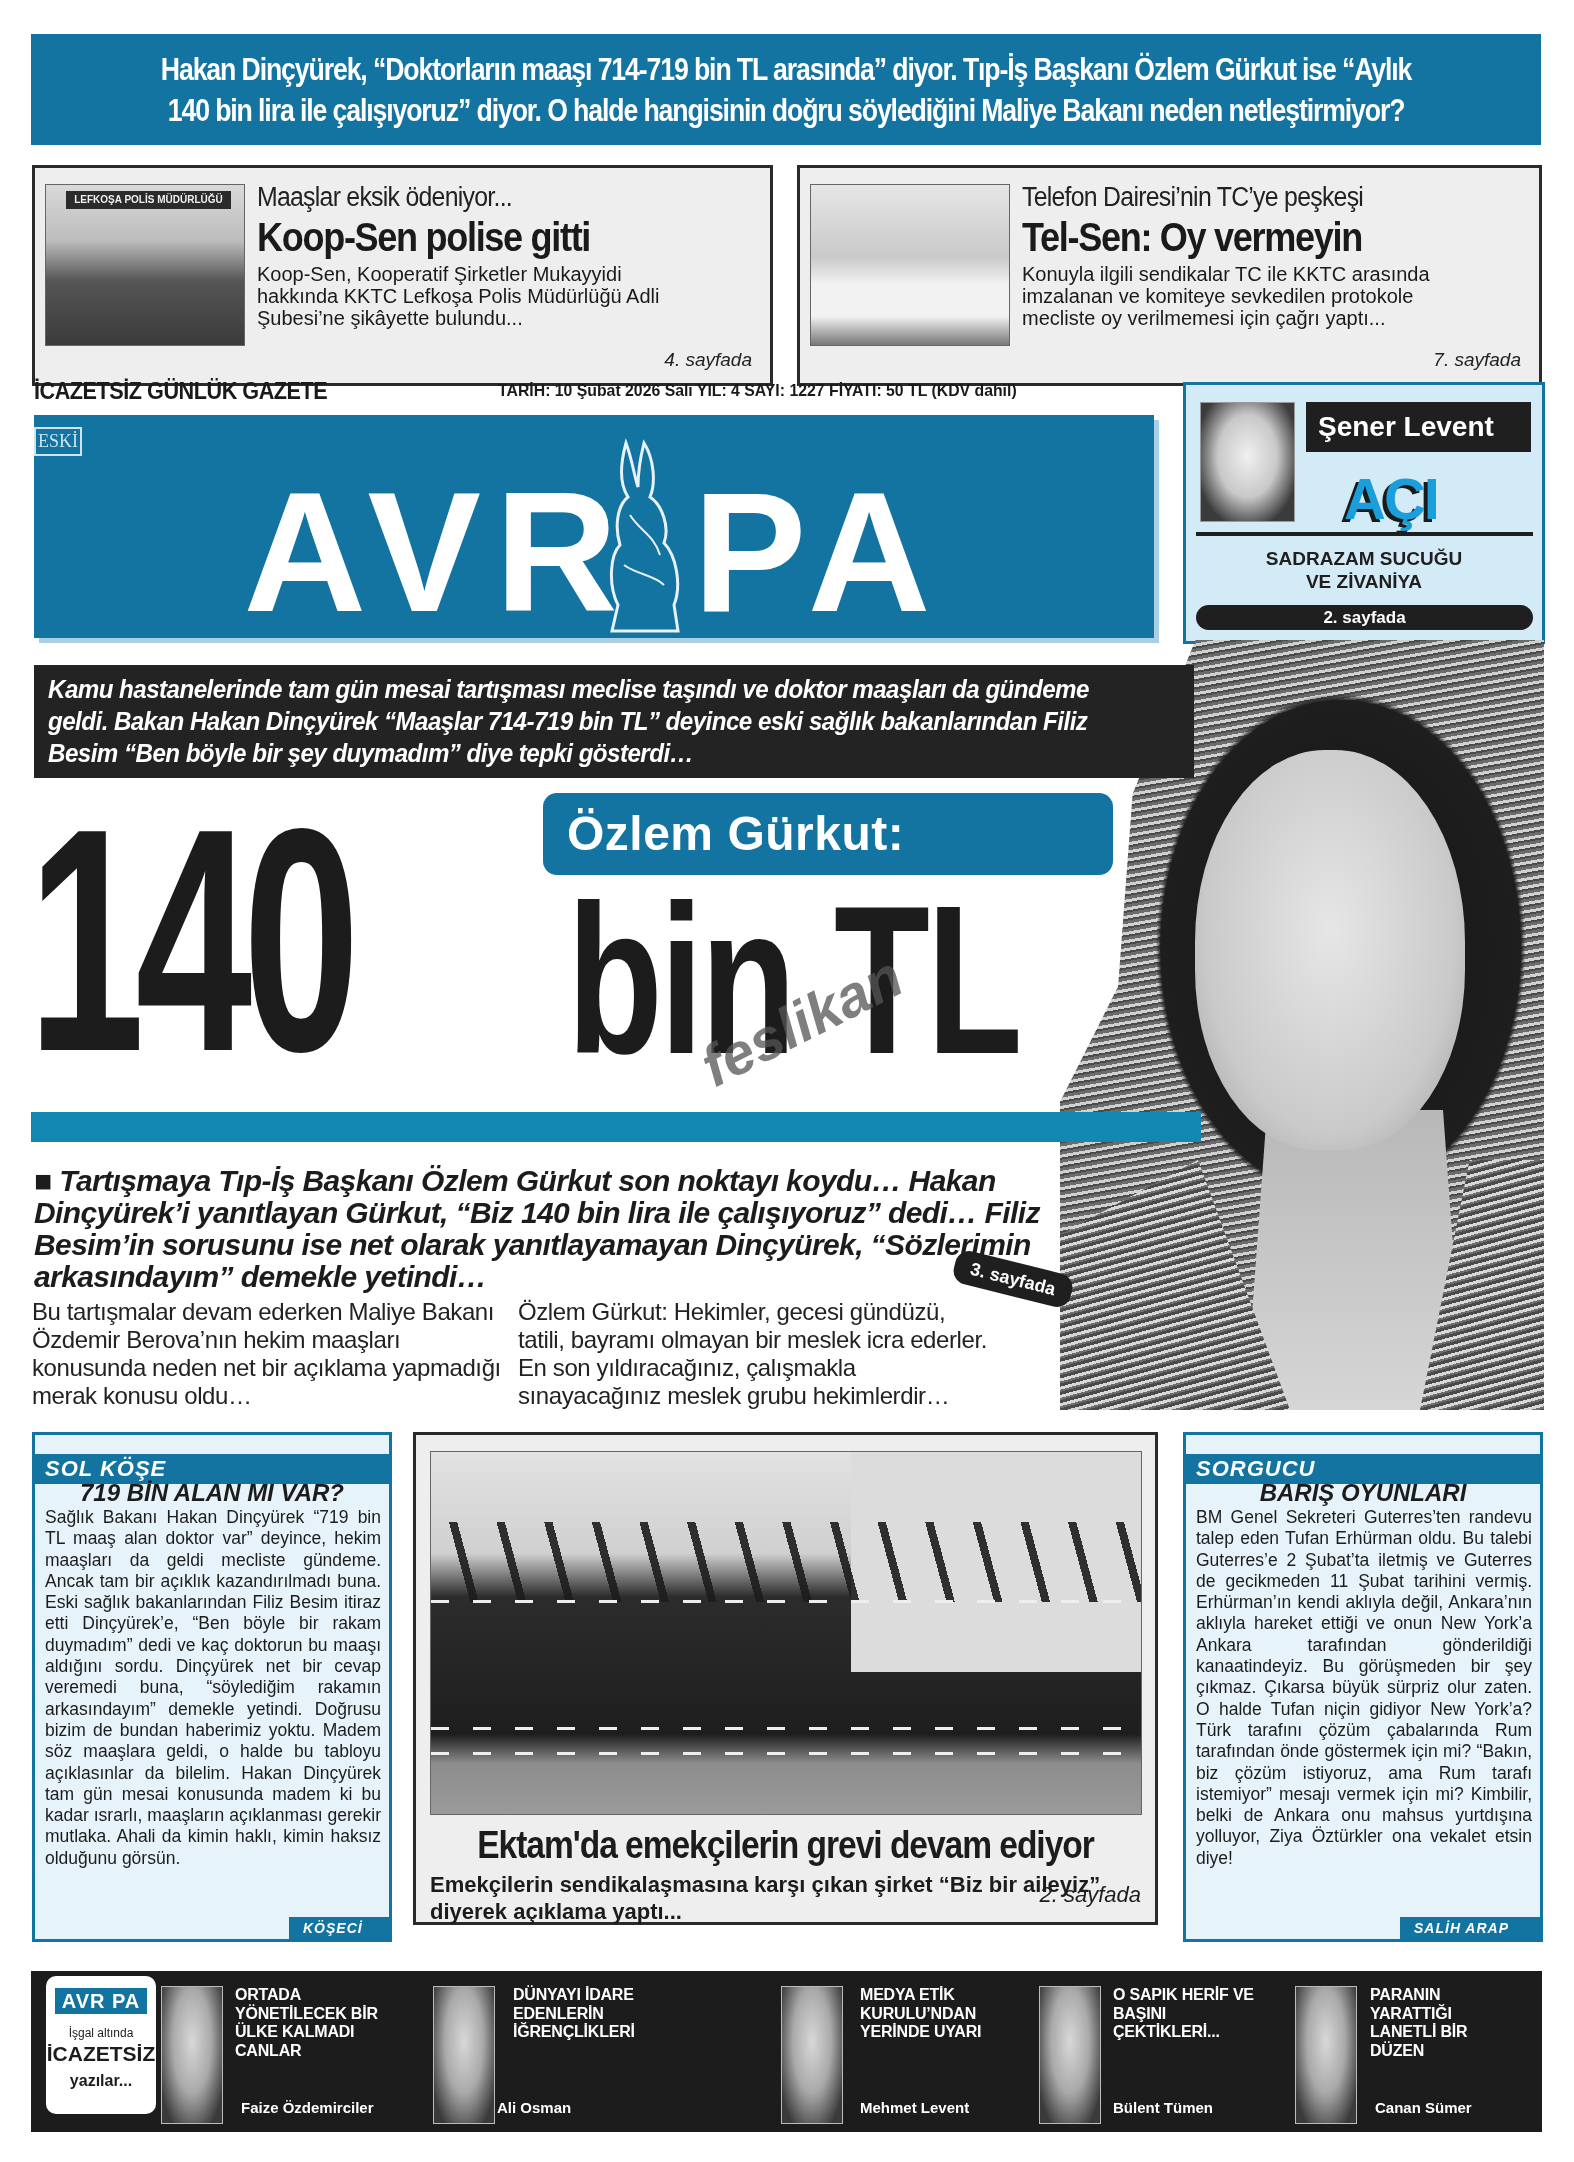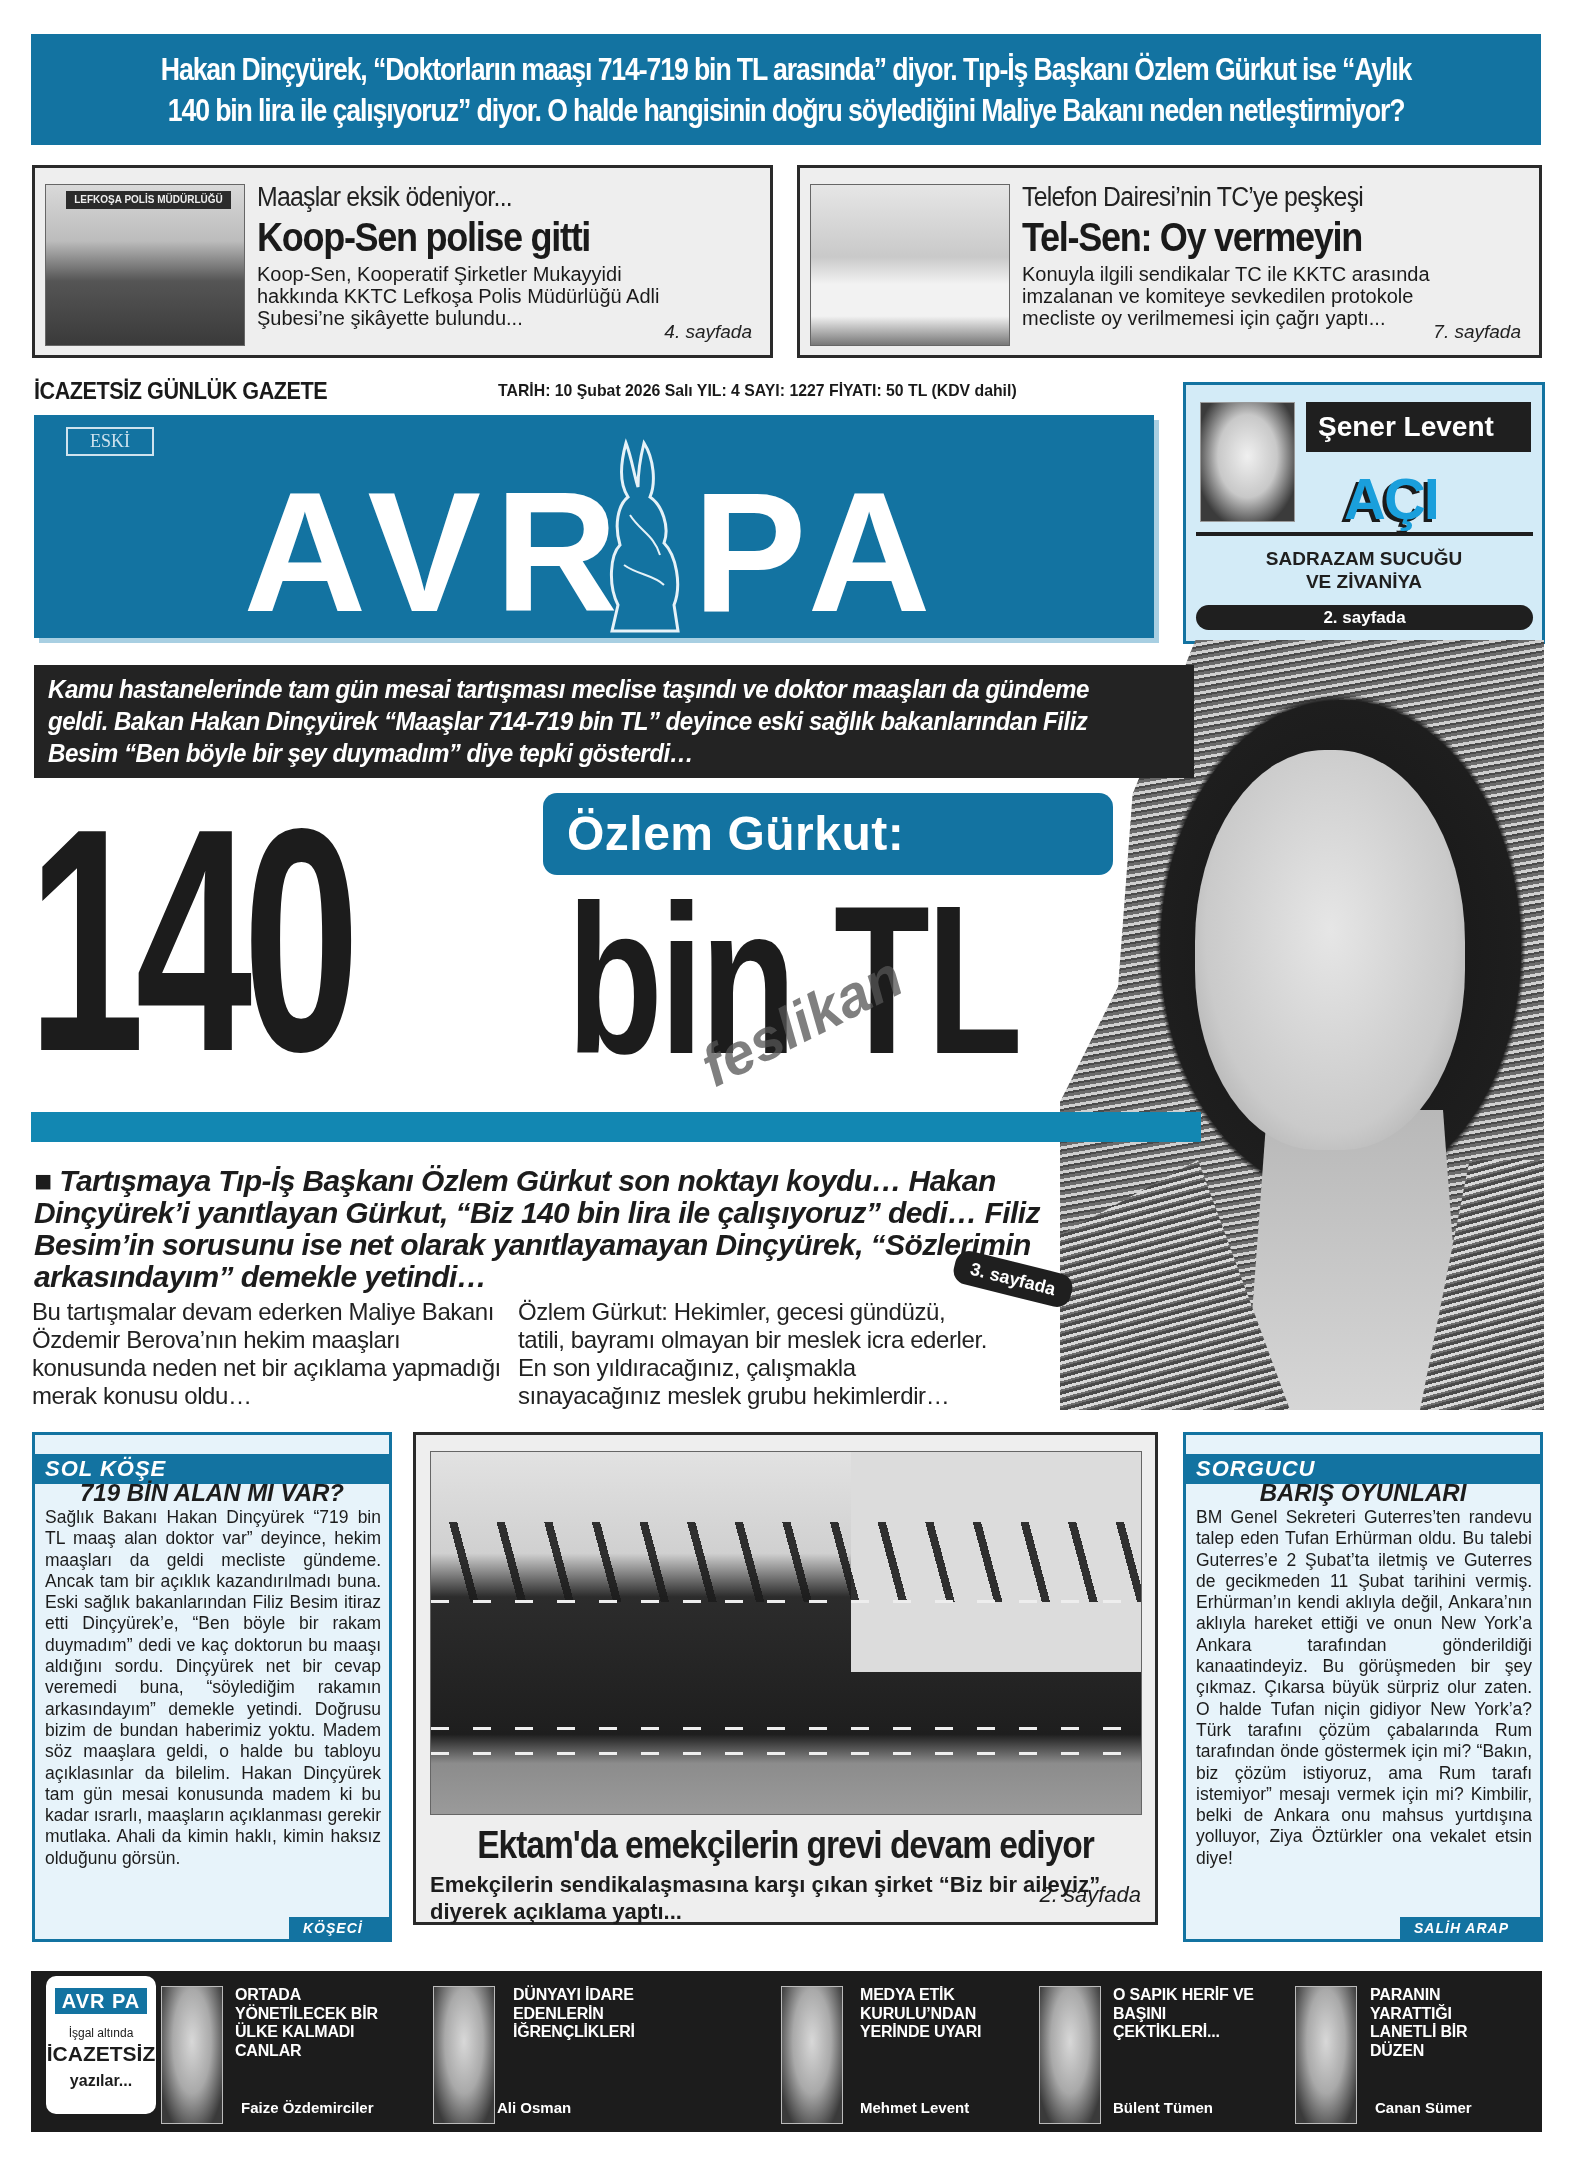--- a/index.html
+++ b/index.html
@@ -6,37 +6,37 @@
   html, body { width: 1574px; height: 2162px; background: #ffffff; overflow: hidden; }
   body { position: relative; font-family: "Liberation Sans", sans-serif; color: #1a1a1a; }
   .abs { position: absolute; }
 
   
   #top-banner { left: 31px; top: 34px; width: 1510px; height: 111px; background: #1373a1; color: #fff;
     display: flex; align-items: center; justify-content: center; text-align: center; }
   #top-banner p { font-weight: 700; font-size: 31px; line-height: 41px; letter-spacing: -1.3px; transform: scaleX(0.86); white-space: nowrap; }
 
   
-  .teaser { top: 165px; height: 193px; background: #eeeeee; border: 3px solid #2a2a2a; }
+  .teaser { top: 165px; height: 221px; background: #eeeeee; border: 3px solid #2a2a2a; }
   #teaser-1 { left: 32px; width: 741px; }
   #teaser-2 { left: 797px; width: 745px; }
   .teaser .photo { position: absolute; left: 10px; top: 16px; width: 200px; height: 162px; background: linear-gradient(180deg,#d9d9d9 0%,#bcbcbc 35%,#555 60%,#3a3a3a 100%); border: 1px solid #666; overflow: hidden; }
   .teaser .photo .sign { position: absolute; left: 20px; top: 6px; width: 165px; height: 18px; background: #2b2b2b; color: #eee; font-size: 10px; font-weight: 700; text-align: center; line-height: 18px; }
   .teaser .kicker { position: absolute; left: 222px; top: 14px; font-size: 27px; letter-spacing: -0.8px; color: #222; white-space: nowrap; transform: scaleX(0.92); transform-origin: left; }
   .teaser .headline { position: absolute; left: 222px; top: 46px; font-size: 41px; font-weight: 700; letter-spacing: -1.5px; white-space: nowrap; transform: scaleX(0.88); transform-origin: left; color: #1a1a1a; }
   .teaser .body { position: absolute; left: 222px; top: 95px; width: 430px; font-size: 20px; font-weight: 400; line-height: 22px; color: #1a1a1a; }
   .teaser .page-ref { position: absolute; right: 18px; bottom: 12px; font-style: italic; font-size: 19px; color: #222; }
 
   
   #tagline { left: 34px; top: 377px; font-weight: 700; font-size: 24px; letter-spacing: -0.5px; transform: scaleX(0.9); transform-origin: left; white-space: nowrap; }
   #dateline { left: 498px; top: 381px; font-weight: 700; font-size: 17px; white-space: nowrap; transform: scaleX(0.93); transform-origin: left; }
 
   
   #masthead { left: 34px; top: 415px; width: 1120px; height: 223px; background: #1373a1; box-shadow: 5px 5px 0 #a8cfe2; overflow: hidden; }
-  #eski { position: absolute; left: 32px; top: 12px; border: 2px solid #cfe3ee; color: #cfe3ee; font-family: "Liberation Serif", serif; font-size: 18px; padding: 2px 22px; }
+  #eski { position: absolute; left: 0; top: 12px; border: 2px solid #cfe3ee; color: #cfe3ee; font-family: "Liberation Serif", serif; font-size: 18px; padding: 2px 2px; }
   #logo-text { position: absolute; left: 0; top: 52px; width: 100%; text-align: center; color: #fff; font-weight: 700; font-size: 170px; letter-spacing: 14px; line-height: 170px; }
   #thinker-icon { position: absolute; left: 550px; top: 20px; width: 110px; height: 200px; }
 
   
   #aci-box { left: 1183px; top: 382px; width: 362px; height: 262px; background: #d3ebf7; border: 3px solid #1373a1; }
   #aci-name-bar { position: absolute; left: 120px; top: 17px; width: 225px; height: 50px; background: #1f1f1f; color: #fff; font-weight: 700; font-size: 28px; line-height: 50px; padding-left: 12px; }
   #aci-photo { position: absolute; left: 14px; top: 17px; width: 95px; height: 120px; background: radial-gradient(ellipse at 50% 45%, #f0f0f0 0%, #c8c8c8 45%, #3b3b3b 80%); border: 1px solid #999; }
   #aci-logo { position: absolute; left: 158px; top: 80px; font-weight: 900; font-size: 58px; color: #1a9fdc; text-shadow: -4px 3px 0 #1b1b1b; letter-spacing: -2px; }
   #aci-rule { position: absolute; left: 10px; top: 147px; width: 337px; height: 4px; background: #1f1f1f; }
   #aci-title { position: absolute; left: 0; top: 162px; width: 100%; text-align: center; font-weight: 700; font-size: 19px; line-height: 23px; color: #1f1f1f; }

